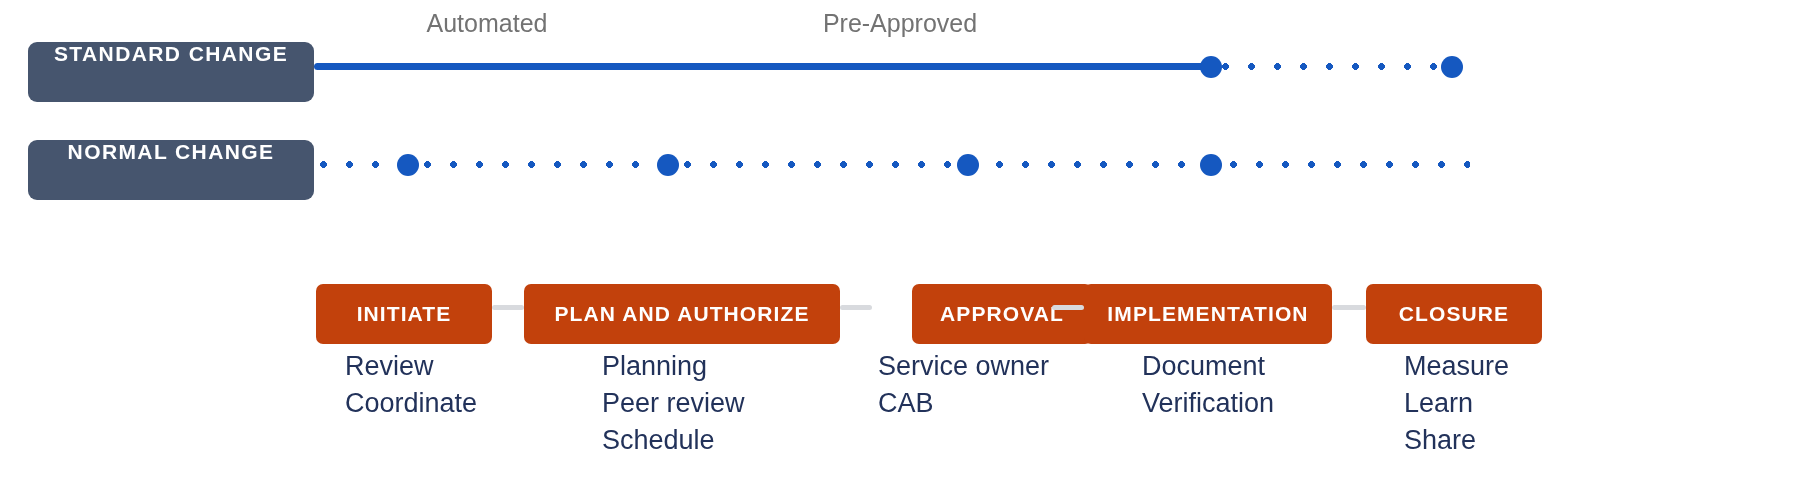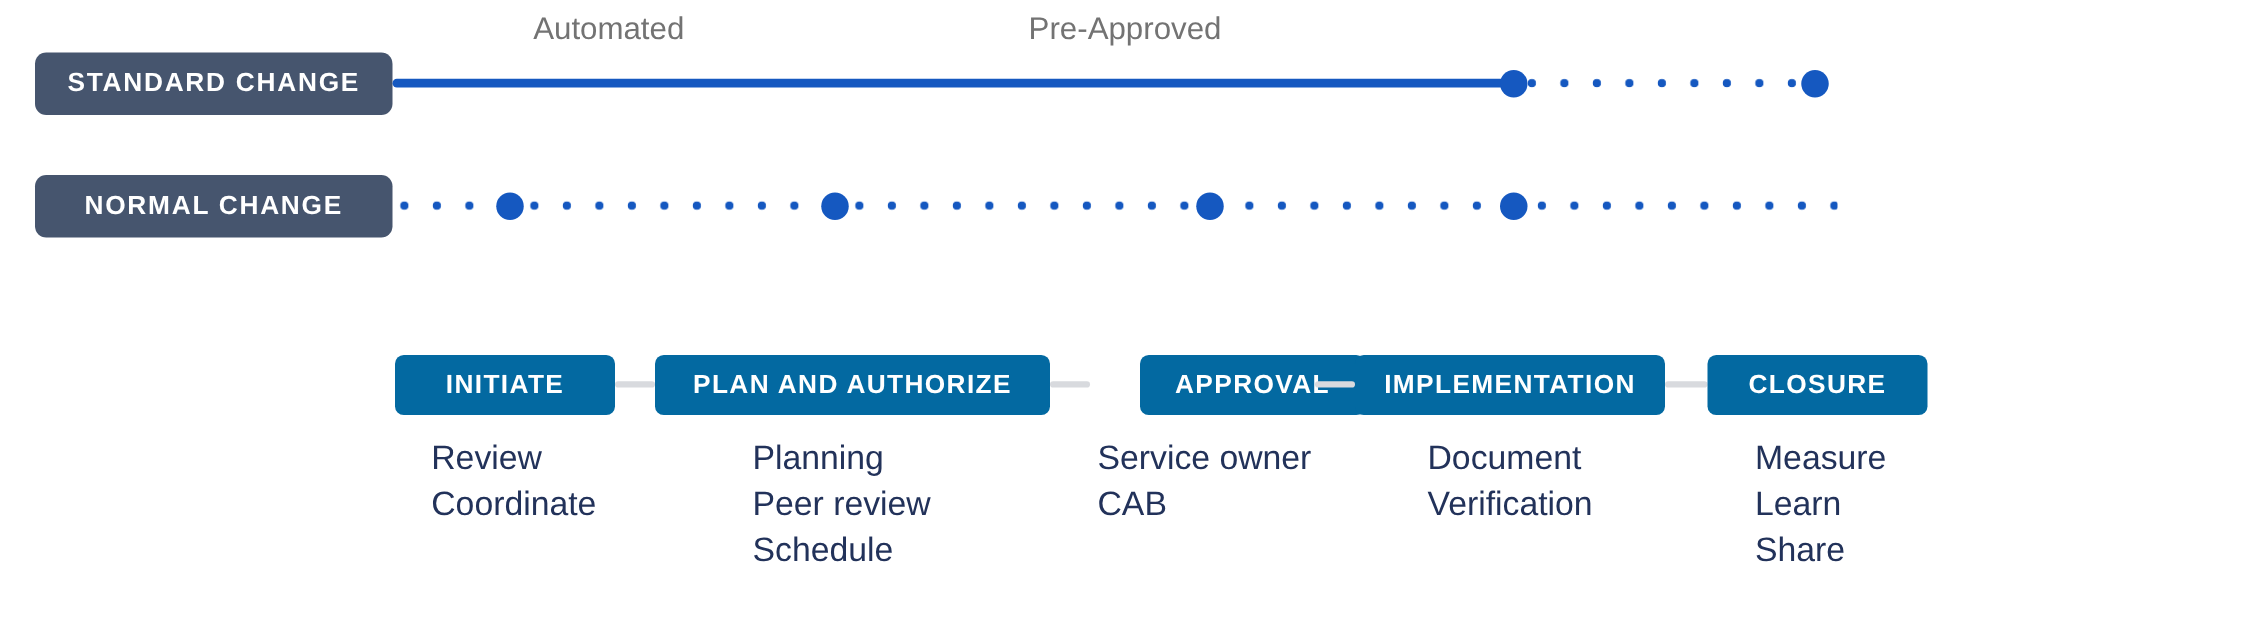--- a/index.html
+++ b/index.html
@@ -29,25 +29,24 @@
     height: 60px;
   }
   #row-standard { top: 42px; }
   #row-normal   { top: 140px; }
 
   .track-pill {
     position: absolute;
     left: 28px;
     top: 0;
     width: 286px;
-    height: 50px;
+    height: 60px;
     background: #46556e;
     border-radius: 9px;
     display: flex;
-    align-items: center;
     justify-content: center;
     box-sizing: border-box;
   }
   .track-pill-label {
     color: #ffffff;
     font-size: 21px;
     font-weight: bold;
     letter-spacing: 1.4px;
     white-space: nowrap;
   }
@@ -103,22 +102,22 @@
   .stage-row {
     position: absolute;
     left: 0;
     top: 284px;
     width: 1798px;
     height: 46px;
   }
   .stage-box {
     position: absolute;
     top: 0;
-    height: 48px;
-    background: #0369a1;
+    height: 60px;
+    background: #c2410c;
     border-radius: 7px;
     display: flex;
     align-items: center;
     justify-content: center;
     box-sizing: border-box;
   }
   .stage-label {
     color: #ffffff;
     font-size: 21px;
     font-weight: bold;

